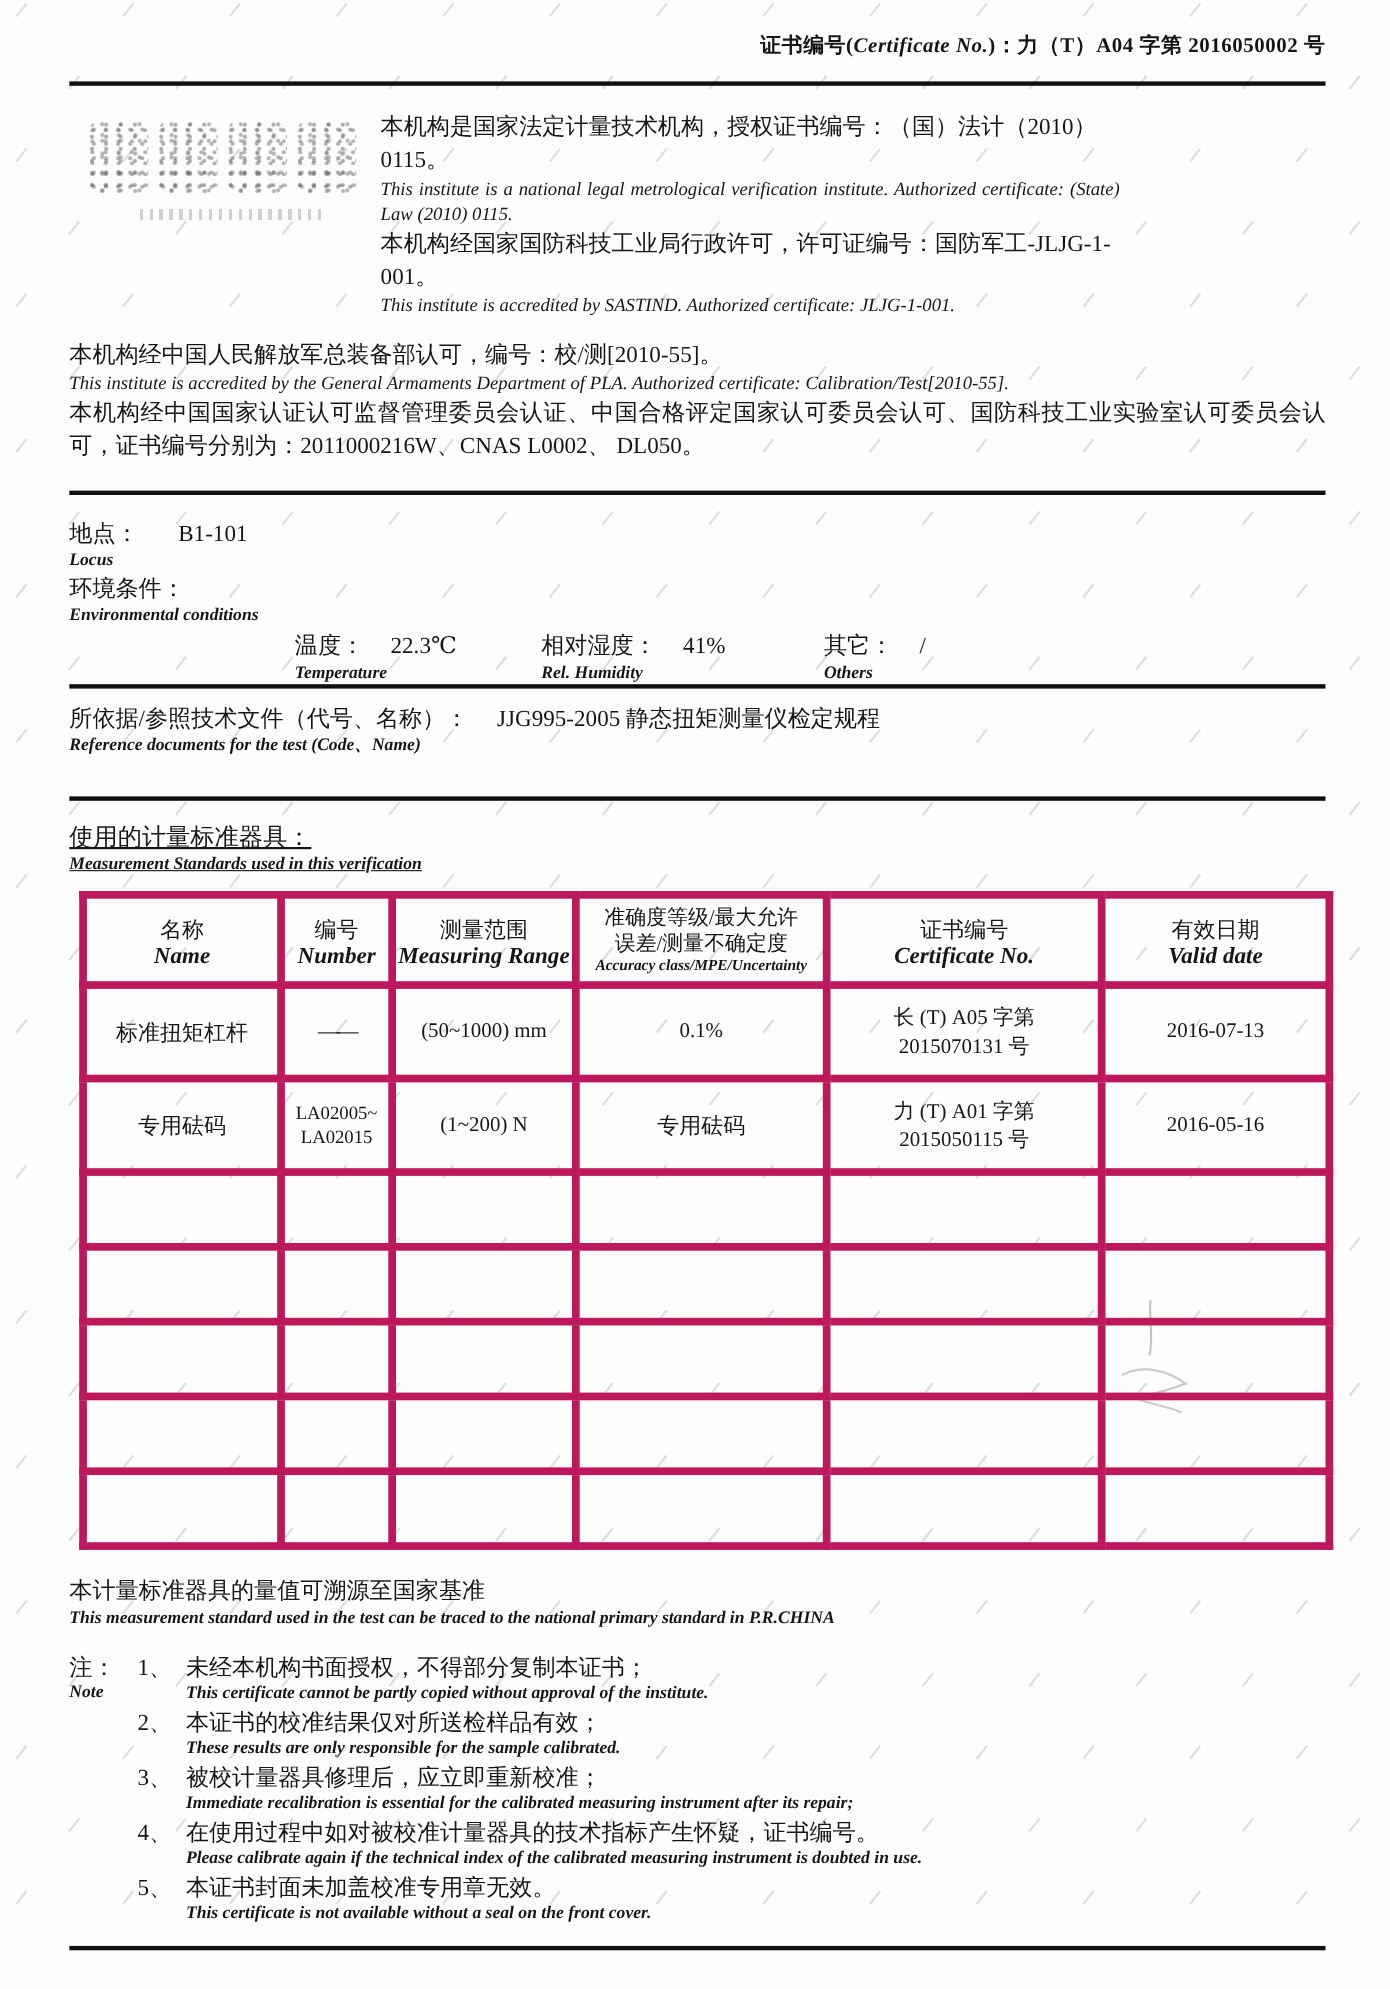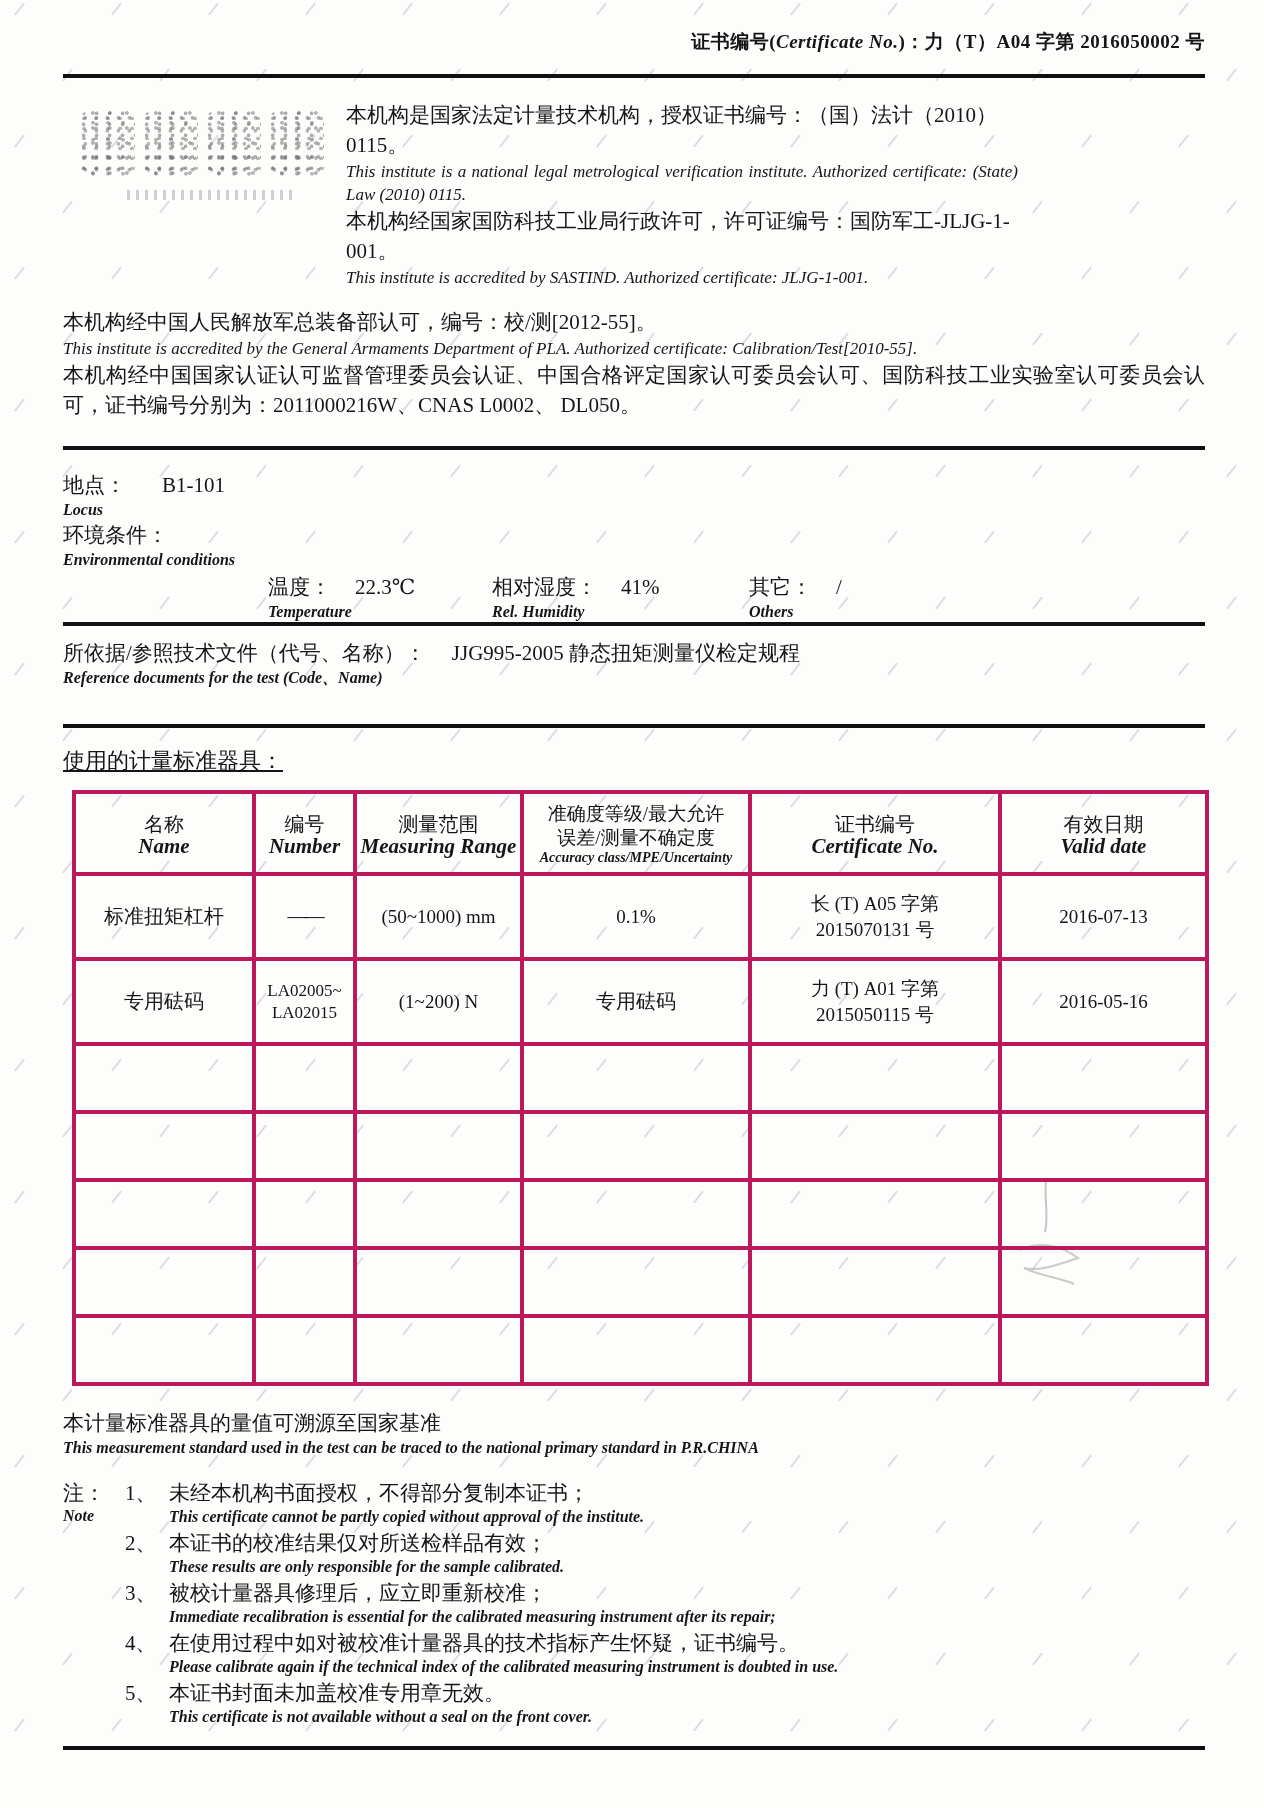--- a/index.html
+++ b/index.html
@@ -57,21 +57,21 @@
   .env-w1 { width:224px; } .env-w2 { width:257px; }
 
   .ref-block { margin-top:12px; }
   .ref-top { display:flex; align-items:baseline; }
   .ref-top .val { margin-left:26px; }
 
   .std-title { margin-top:18px;text-decoration:underline; }
   .std-title .cn { font-size:22px; }
 
   table.std { border-collapse:collapse; table-layout:fixed; margin:14px 0 0 9px; width:1133px; border:2px solid #161616; border-top:3px solid #161616; }
-  table.std th, table.std td { border:4px solid #be185d; text-align:center; vertical-align:middle; padding:2px 0; overflow:hidden; }
+  table.std th, table.std td { border:7px solid #be185d; text-align:center; vertical-align:middle; padding:2px 0; overflow:hidden; }
   table.std thead th { height:82px; font-weight:normal; }
   .th-cn { font-size:20px; line-height:26px; white-space:pre-line; }
   .th-cn.tight { font-size:19px; line-height:24px; }
   .th-en { font-style:italic; font-weight:bold; font-size:21px; line-height:18px; }
   .th-en.tight { font-size:14px; line-height:15px; }
   tr.data-row td { height:85px; font-size:20px; }
   tr.empty-row td { height:68px; }
   .prelines { white-space:pre-line; }
   .fs17 { font-size:17px !important; line-height:22px; }
   .fs19 { font-size:19px !important; }
@@ -464,21 +464,21 @@
         <span class="logo-sub"></span>
       </div>
       <div class="intro-text">
         <p class="cn">本机构是国家法定计量技术机构，授权证书编号：（国）法计（2010）0115。</p>
         <p class="en jst">This institute is a national legal metrological verification institute. Authorized certificate: (State) Law (2010) 0115.</p>
         <p class="cn">本机构经国家国防科技工业局行政许可，许可证编号：国防军工-JLJG-1-001。</p>
         <p class="en">This institute is accredited by SASTIND. Authorized certificate: JLJG-1-001.</p>
       </div>
     </div>
 
-    <p class="cn">本机构经中国人民解放军总装备部认可，编号：校/测[2012-55]。</p>
+    <p class="cn">本机构经中国人民解放军总装备部认可，编号：校/测[2010-55]。</p>
     <p class="en">This institute is accredited by the General Armaments Department of PLA. Authorized certificate: Calibration/Test[2010-55].</p>
     <p class="cn jst">本机构经中国国家认证认可监督管理委员会认证、中国合格评定国家认可委员会认可、国防科技工业实验室认可委员会认可，证书编号分别为：2011000216W、CNAS L0002、 DL050。</p>
 
     <hr class="rule rule2">
 
     <div class="locus-block">
       <div class="cn">
         <span>地点：</span><span class="inline-gap"></span><span>B1-101</span>
       </div>
       <div class="enb">Locus</div>
@@ -517,20 +517,21 @@
         <span>所依据/参照技术文件（代号、名称）：</span>
         <span class="val">JJG995-2005 静态扭矩测量仪检定规程</span>
       </div>
       <div class="enb">Reference documents for the test (Code、Name)</div>
     </div>
 
     <hr class="rule rule4">
 
     <div class="std-title">
       <div class="cn">使用的计量标准器具：</div>
+      <div class="enb">Measurement Standards used in this verification</div>
     </div>
 
     <table class="std">
       <colgroup>
         <col style="width:180px">
           <col style="width:101px">
           <col style="width:167px">
         <col style="width:228px">
           <col style="width:250px">
           <col style="width:207px">

